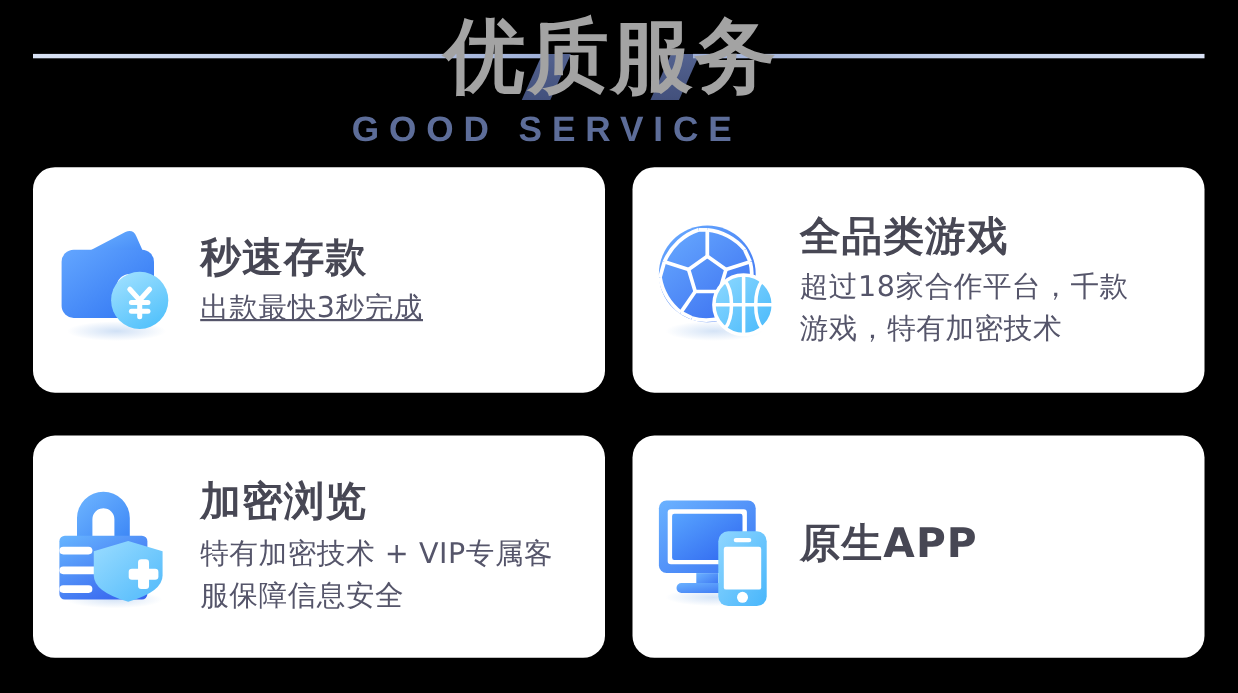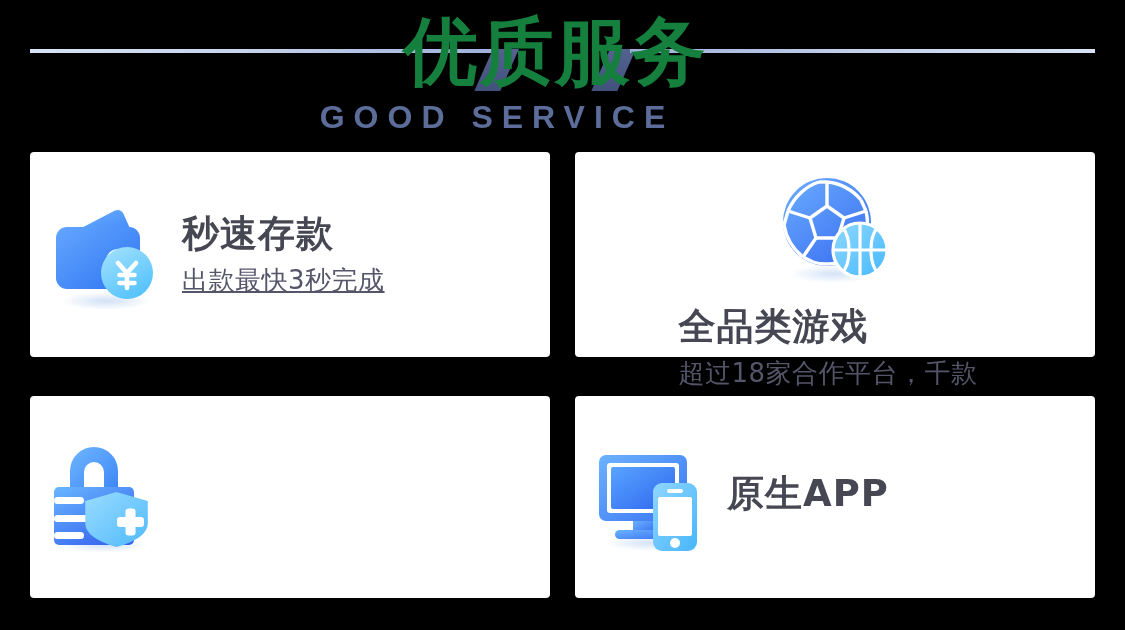--- a/index.html
+++ b/index.html
@@ -21,37 +21,37 @@
     background:linear-gradient(90deg,#9fb0d8 0%,#c7d4ee 55%,#d9e2f5 100%); }
 
   .slash { position:absolute; width:26px; height:42px; background:#4e5d8c; }
   .slash-left  { left:493px; top:49px; transform:skewX(-24deg); transform-origin:top left;
     background:linear-gradient(180deg,#53628f 0%,#42507c 100%); }
   .slash-right { left:610px; top:49px; transform:skewX(-24deg); transform-origin:top left;
     background:linear-gradient(180deg,#53628f 0%,#42507c 100%); }
 
   .title-cn {
     position:absolute; left:0; top:8px; width:1111px; text-align:center;
-    font-size:74px; font-weight:bold; color:#15803d;
+    font-size:74px; font-weight:bold; color:#a3a3a3;
     letter-spacing:2px; line-height:86px;
     font-family:"DejaVu Sans","Liberation Sans",sans-serif;
   }
   .title-en {
     position:absolute; left:0; top:99px; width:994px; text-align:center;
     font-size:32px; font-weight:bold; color:#5d6d99;
     letter-spacing:9px; line-height:36px;
   }
 
   
   .card {
-    position:absolute; background:#ffffff; border-radius:4px;
+    position:absolute; background:#ffffff; border-radius:20px;
     display:flex; align-items:center;
   }
   .card-1 { left:30px;  top:152px; width:520px; height:205px; }
-  .card-2 { left:575px; top:152px; width:520px; height:205px;flex-direction:column; }
+  .card-2 { left:575px; top:152px; width:520px; height:205px; }
   .card-3 { left:30px;  top:396px; width:520px; height:202px; }
   .card-4 { left:575px; top:396px; width:520px; height:202px;justify-content:flex-end; }
 
   .icon-wrap {
     width:152px; flex:0 0 152px; height:100%;
     display:flex; align-items:center; justify-content:center;
   }
   .icon-box { position:relative; width:116px; height:116px; }
 
   .text-wrap { flex:1 1 auto; padding-right:14px; }
@@ -214,20 +214,25 @@
             <rect x="6" y="93" width="30" height="7" rx="3.5"></rect>
           </g>
           <path d="M73 54 L107 64 L107 88 Q107 104 73 114 Q39 104 39 88 L39 64 Z" transform="translate(-6,-6) scale(0.92) translate(8,10)" fill="url(#lg3)"></path>
           <g fill="#ffffff">
             <rect x="69" y="78" width="27" height="10" rx="3"></rect>
             <rect x="77.5" y="69.5" width="10" height="27" rx="3"></rect>
           </g>
         </svg>
       </div>
     </div>
+    <div class="text-wrap">
+      <div class="card-title">加密浏览</div>
+      <div class="card-desc" style="white-space: pre-line;">特有加密技术 + VIP专属客
+服保障信息安全</div>
+    </div>
   </div>
 
   <div class="card card-4">
     <div class="icon-wrap">
       <div class="icon-box">
         <svg width="116" height="116" viewBox="0 0 116 116">
           <defs>
             <linearGradient id="mg1" x1="0" y1="0" x2="1" y2="1">
               <stop offset="0%" stop-color="#6bb2ff"></stop>
                 <stop offset="100%" stop-color="#3a74f3"></stop>

